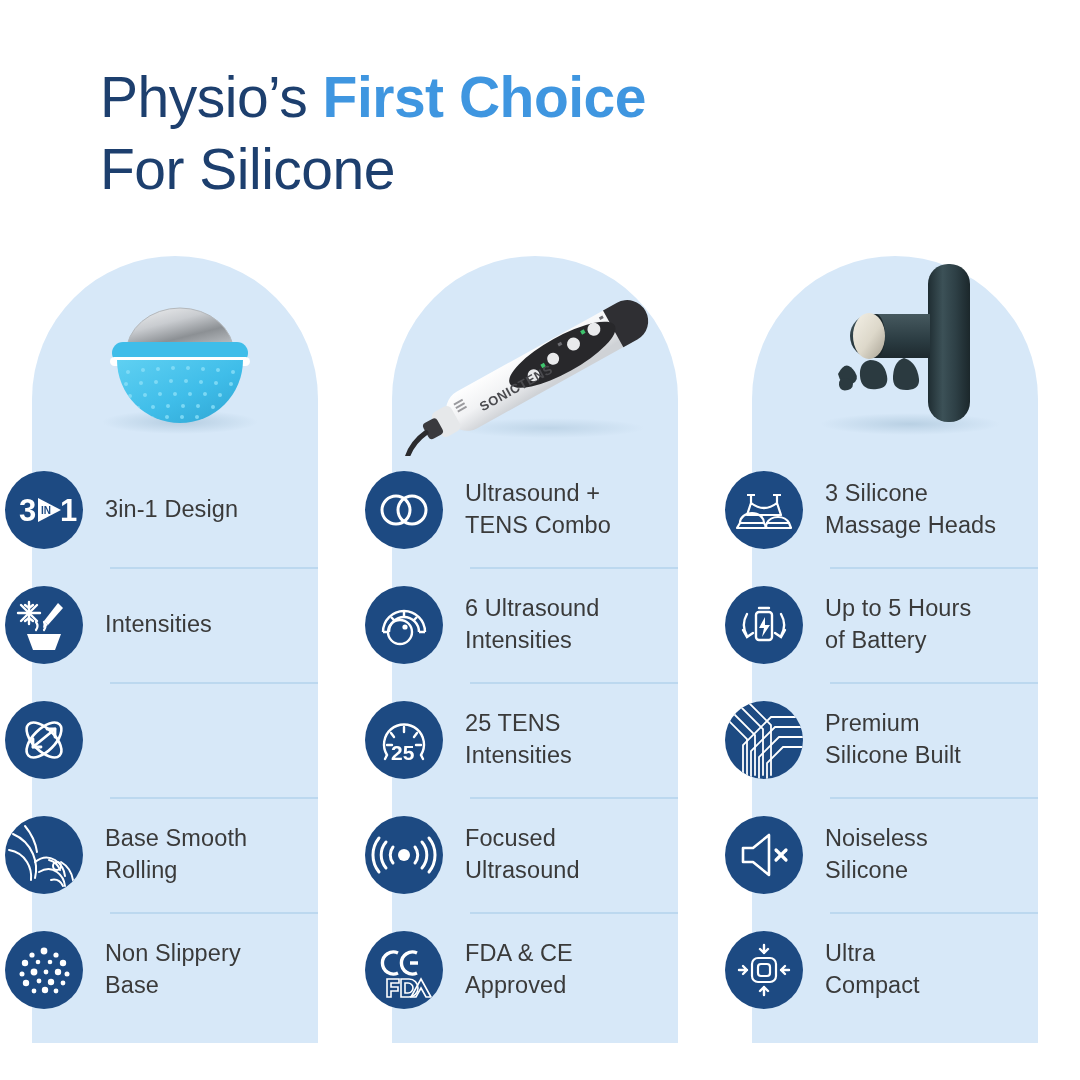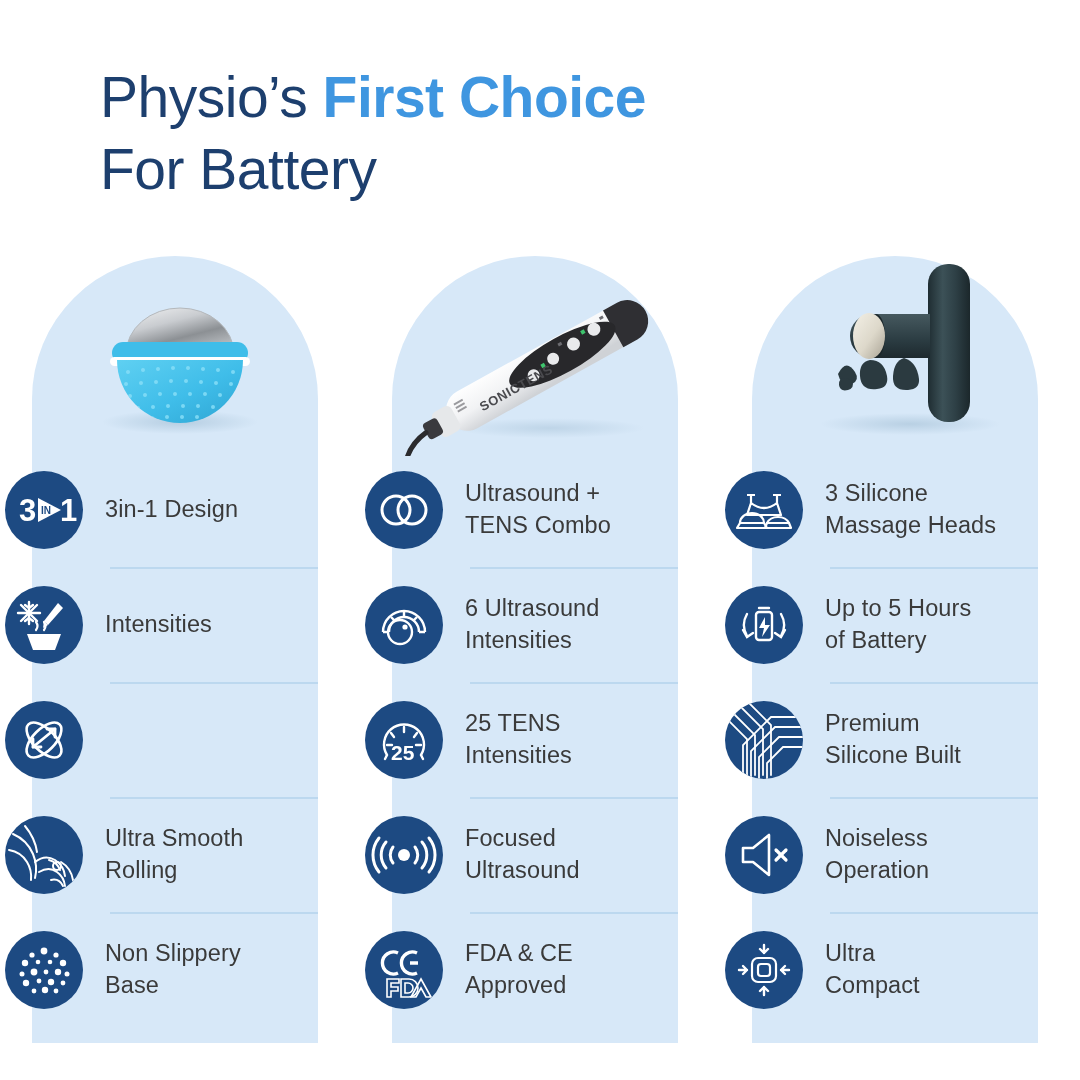--- a/index.html
+++ b/index.html
@@ -141,21 +141,21 @@
     font-weight: 700;
     font-size: 21px;
     fill: #ffffff;
   }
 </style>
 </head>
 <body>
 
 <div id="headline">
   <div class="hl-line"><span>Physio’s </span><span class="hl-strong">First Choice</span></div>
-  <div class="hl-line">For Battery</div>
+  <div class="hl-line">For Silicone</div>
 </div>
 
 <div id="columns">
 
   <div class="column col1">
     <div class="panel"></div>
 
     <div class="hero">
       <svg width="360" height="200" viewBox="0 0 360 200">
         <defs>
@@ -291,21 +291,21 @@
               <path d="M4 34 q12 2 18 12 q5 8 4 18"></path>
               <path d="M30 46 q10 -8 20 -2 q9 6 10 16"></path>
               <path d="M34 56 q10 -6 18 0 q7 5 8 14"></path>
               <path d="M44 44 q8 2 11 10"></path>
               <circle cx="52" cy="50" r="4"></circle>
               <path d="M56 46 q10 6 12 18"></path>
               <path d="M46 64 q8 -2 12 6"></path>
             </g>
           </svg>
         </span>
-        <span class="flabel" style="white-space:pre-line">Ultra Smooth
+        <span class="flabel" style="white-space:pre-line">Base Smooth
 Rolling</span>
       </div>
 
       <div class="feature">
         <span class="ficon">
           <svg width="78" height="78" viewBox="0 0 78 78">
             <g fill="#ffffff">
               <circle cx="39" cy="20" r="3.4"></circle>
                 <circle cx="27" cy="24" r="2.6"></circle>
                 <circle cx="51" cy="24" r="2.6"></circle>
@@ -580,21 +580,21 @@
             <g fill="none" stroke="#ffffff" stroke-width="2.6" stroke-linejoin="round">
               <path d="M18 32 h10 l16 -13 v40 l-16 -13 h-10 z"></path>
             </g>
             <g stroke="#ffffff" stroke-width="3.2" stroke-linecap="round">
               <line x1="51" y1="34" x2="61" y2="44"></line>
               <line x1="61" y1="34" x2="51" y2="44"></line>
             </g>
           </svg>
         </span>
         <span class="flabel" style="white-space:pre-line">Noiseless
-Operation</span>
+Silicone</span>
       </div>
 
       <div class="feature">
         <span class="ficon">
           <svg width="78" height="78" viewBox="0 0 78 78">
             <g fill="none" stroke="#ffffff" stroke-width="2.2" stroke-linejoin="round">
               <rect x="27" y="27" width="24" height="24" rx="6"></rect>
               <rect x="33" y="33" width="12" height="12" rx="3"></rect>
             </g>
             <g stroke="#ffffff" stroke-width="2.4" stroke-linecap="round" stroke-linejoin="round" fill="none">

